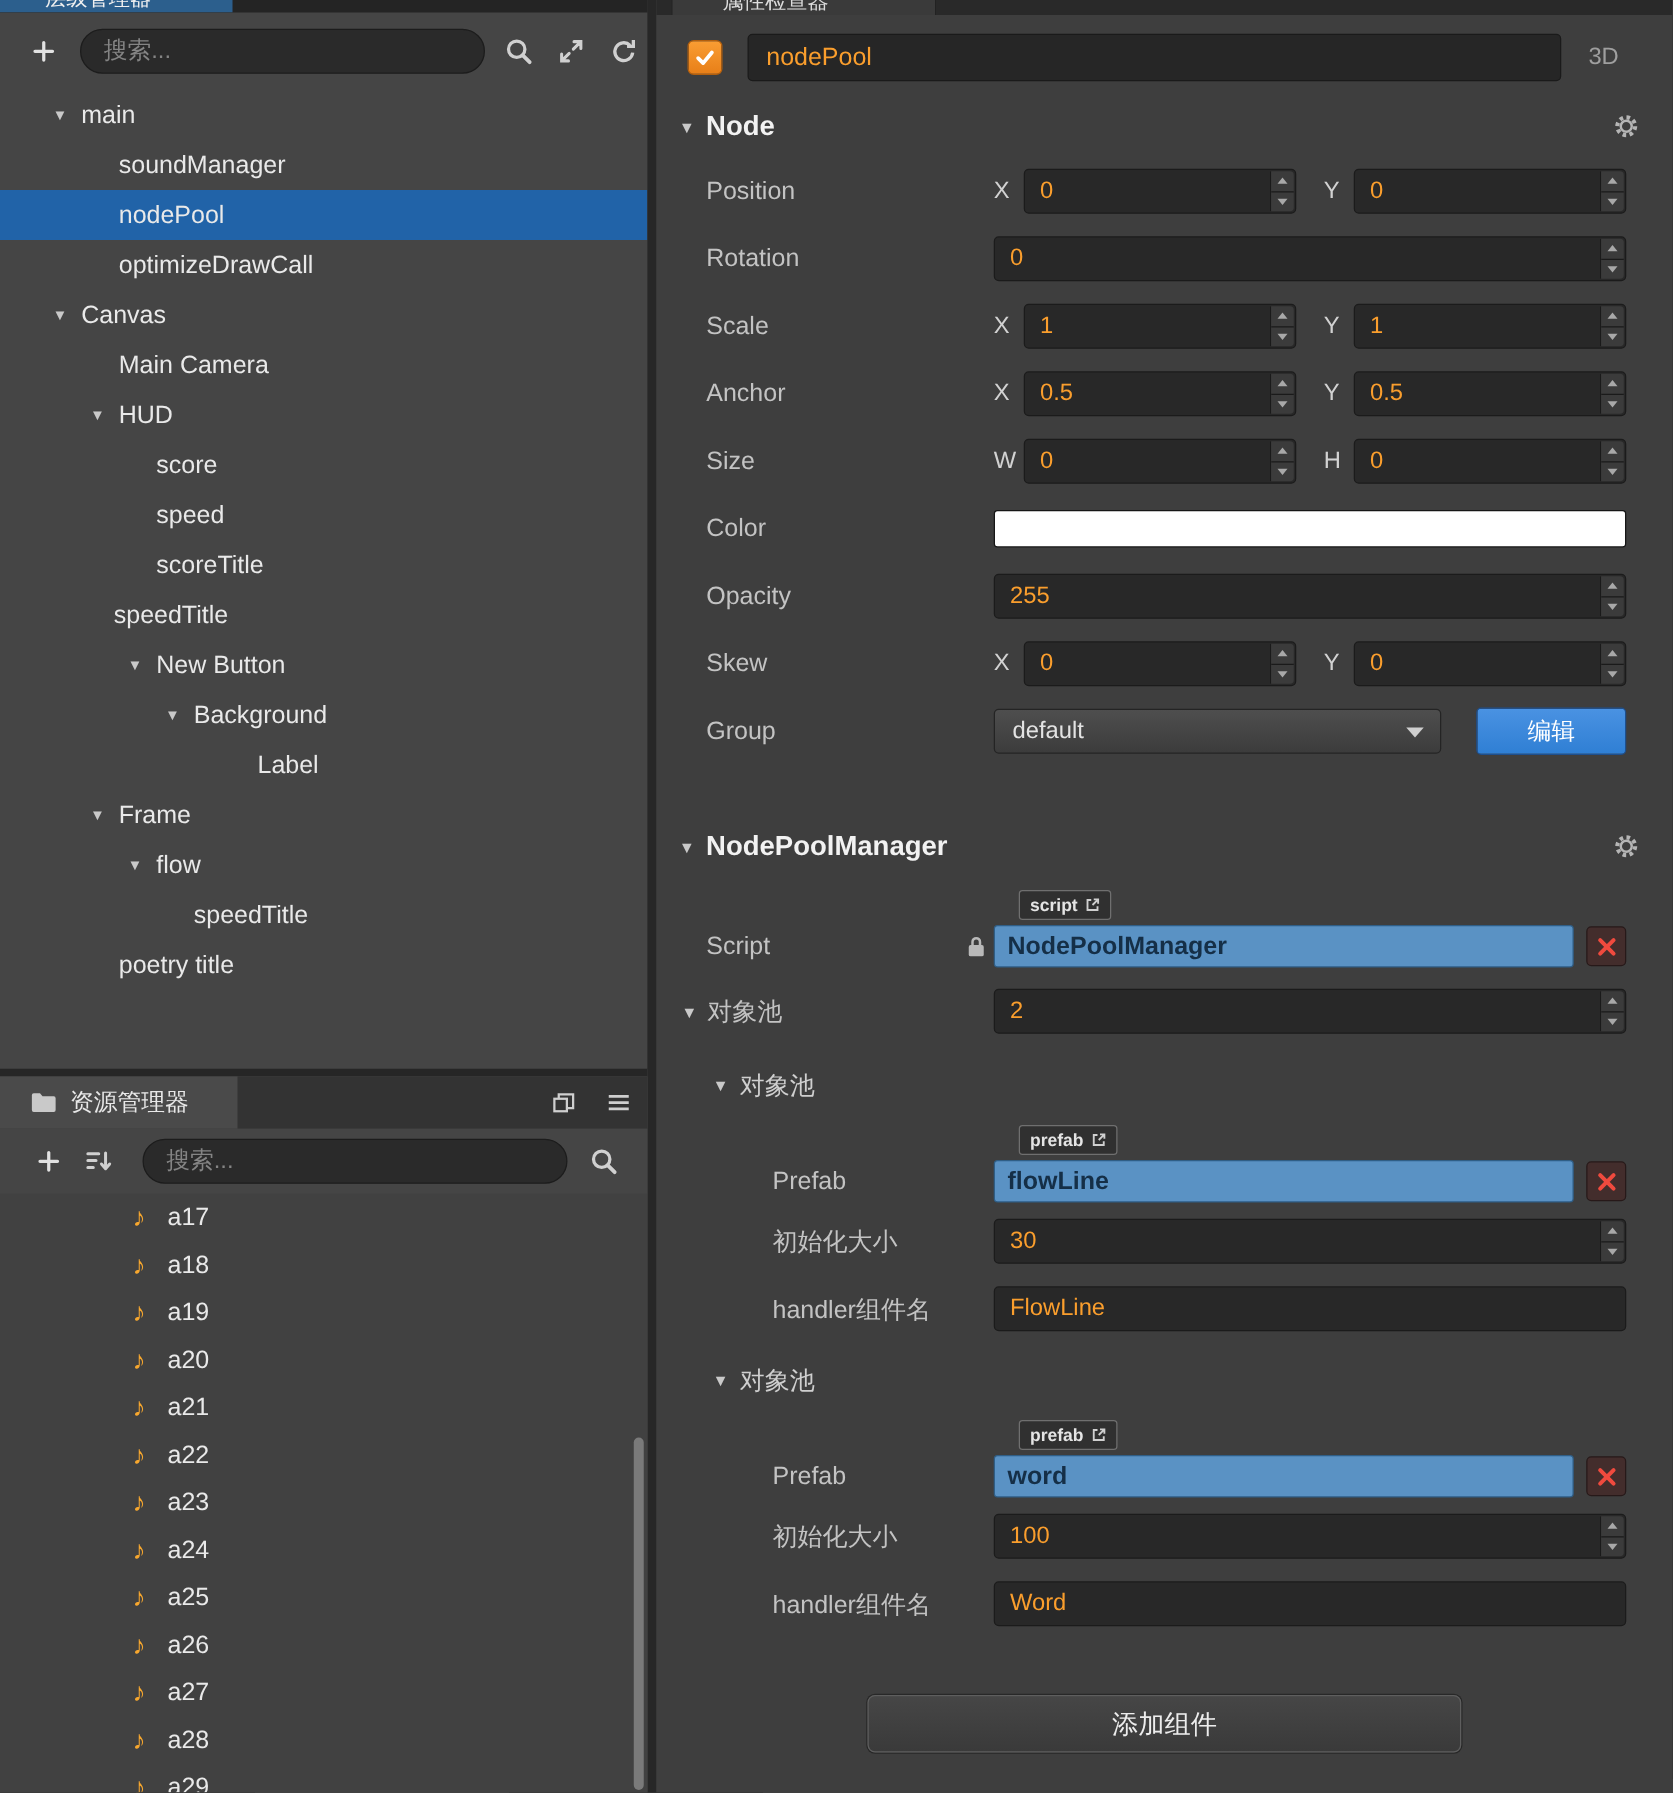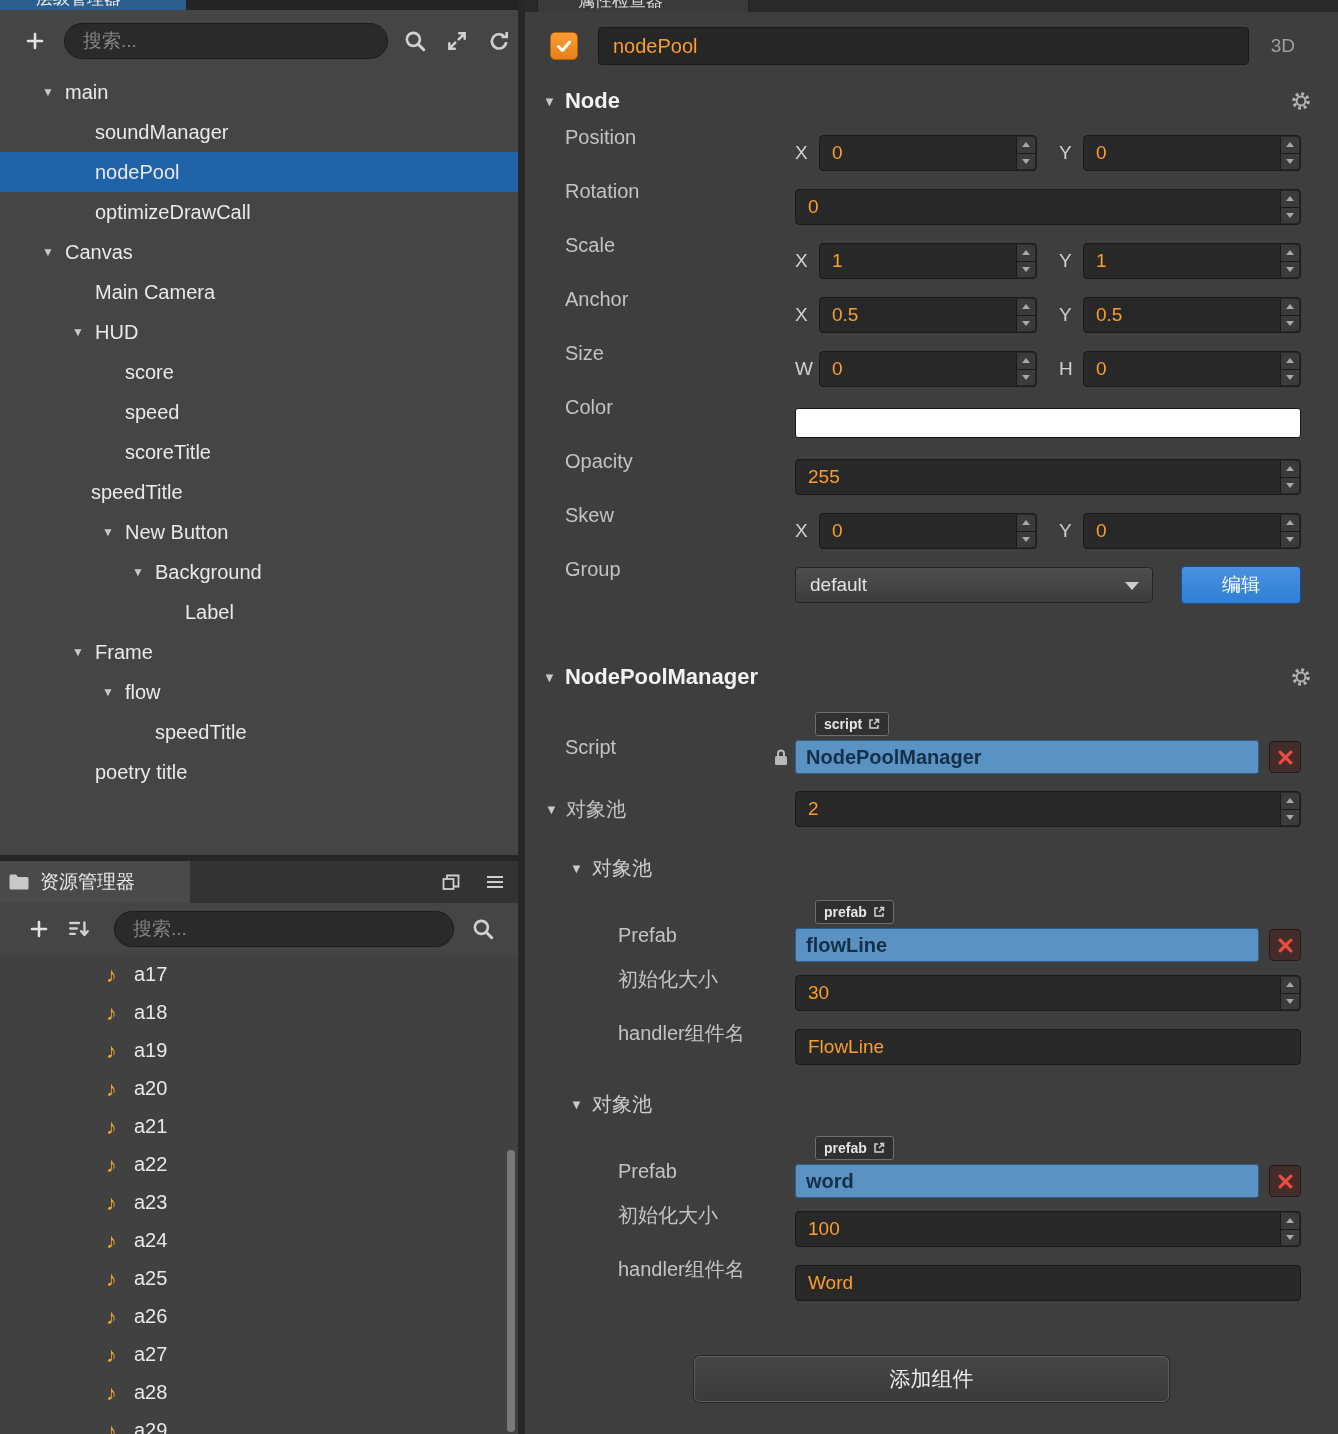--- a/index.html
+++ b/index.html
@@ -36,21 +36,21 @@
   .search-pill::placeholder{color:#848484;}
   .hier-toolbar .icon-btn{margin-left:12px;}
   .tree{flex:1;overflow:hidden;}
   .tree-row{height:40px;display:flex;align-items:center;font-size:20px;color:#e9e9e9;cursor:default;white-space:nowrap;}
   .tree-row.selected{background:var(--sel);}
   .tree-arrow{width:23px;flex:none;font-size:12px;color:#c9c9c9;line-height:1;}
 
   
   .assets-panel{flex:1;border-top:6px solid #262626;background:#454545;position:relative;display:flex;flex-direction:column;overflow:hidden;}
   .assets-tabstrip{height:42px;flex:none;background:#333;display:flex;align-items:stretch;}
-  .assets-tab{width:190px;background:#4a4a4a;display:flex;align-items:center;gap:10px;padding-left:8px;font-size:19px;color:#e8e8e8;cursor:pointer;}
+  .assets-tab{width:190px;background:#4a4a4a;display:flex;align-items:center;gap:10px;padding-left:24px;font-size:19px;color:#e8e8e8;cursor:pointer;}
   .assets-head-icons{margin-left:auto;display:flex;align-items:center;padding-right:8px;gap:14px;}
   .assets-toolbar{height:52px;flex:none;display:flex;align-items:center;padding:0 10px;background:#454545;}
   .assets-toolbar .search-pill{width:340px;margin-left:20px;}
   .assets-toolbar .icon-btn{margin-left:14px;}
   .assets-list{flex:1;background:#414141;overflow:hidden;}
   .asset-row{height:38px;display:flex;align-items:center;padding-left:106px;font-size:20px;color:#e9e9e9;white-space:nowrap;cursor:default;}
   .asset-row .note{width:28px;flex:none;color:#f7a72e;font-size:21px;line-height:1;}
   .scroll-thumb{position:absolute;right:3px;bottom:2px;width:8px;height:282px;background:#7a7a7a;border-radius:4px;}
 
   
@@ -65,21 +65,21 @@
   .mode{margin-left:22px;color:#9f9f9f;font-size:19px;flex:none;}
 
   .sec{flex:none;}
   .sec-h{height:50px;display:flex;align-items:center;padding:0 22px 0 18px;}
   .sec-h .tri-lbl{margin-right:9px;}
   .tri-lbl{font-size:13px;color:#c9c9c9;line-height:1;flex:none;}
   .sec-h .ttl{flex:1;color:#f2f2f2;font-weight:bold;font-size:22px;}
   .sec-node{margin-top:8px;}
   .sec-pool{margin-top:40px;}
 
-  .prow{height:54px;display:flex;padding-right:37px;}
+  .prow{height:54px;display:flex;align-items:center;padding-right:37px;}
   .prow.tight{height:42px;}
   .prow.tall{height:62px;}
   .plabel{flex:0 0 270px;padding-left:40px;color:#c3c3c3;font-size:20px;position:relative;white-space:nowrap;}
   .plabel.deep{padding-left:93px;}
   .plabel.arrl{padding-left:20px;display:flex;align-items:center;}
   .plabel.arrl .tri-lbl{margin-right:8px;}
   .plabel .lock{position:absolute;right:6px;top:50%;transform:translateY(-50%);display:flex;}
   .pctrl{flex:1;display:flex;align-items:center;min-width:0;}
   .axis{width:24px;flex:none;color:#d2d2d2;font-size:19px;}
   .axis.y{margin-left:22px;}
@@ -208,21 +208,21 @@
             <span class="tree-label">speedTitle</span>
           </div>
           <div class="tree-row" style="padding-left: 102px;">
             <span class="tree-arrow">▼</span>
             <span class="tree-label">New Button</span>
           </div>
           <div class="tree-row" style="padding-left: 132px;">
             <span class="tree-arrow">▼</span>
             <span class="tree-label">Background</span>
           </div>
-          <div class="tree-row" style="padding-left: 162px;">
+          <div class="tree-row" style="padding-left: 162px; margin-left: 21px;">
             <span class="tree-arrow"></span>
             <span class="tree-label">Label</span>
           </div>
           <div class="tree-row" style="padding-left: 72px;">
             <span class="tree-arrow">▼</span>
             <span class="tree-label">Frame</span>
           </div>
           <div class="tree-row" style="padding-left: 102px;">
             <span class="tree-arrow">▼</span>
             <span class="tree-label">flow</span>

